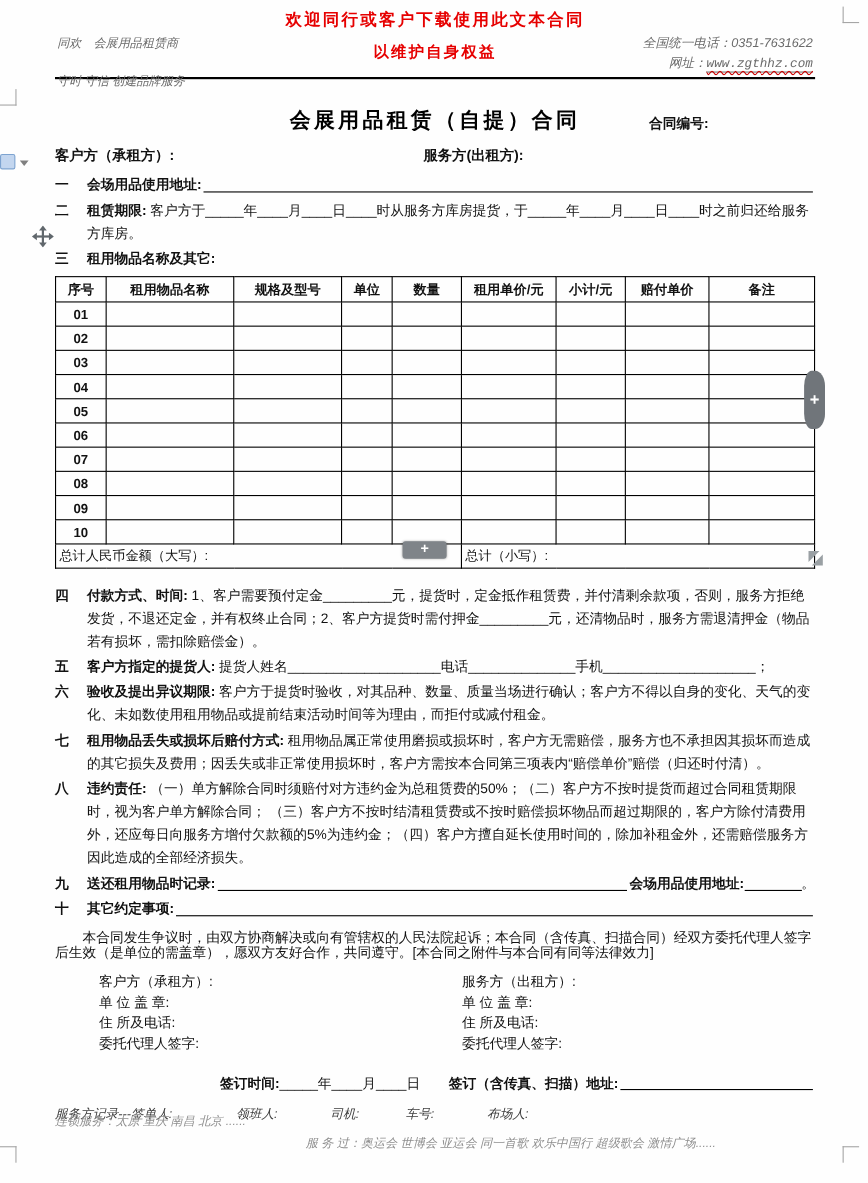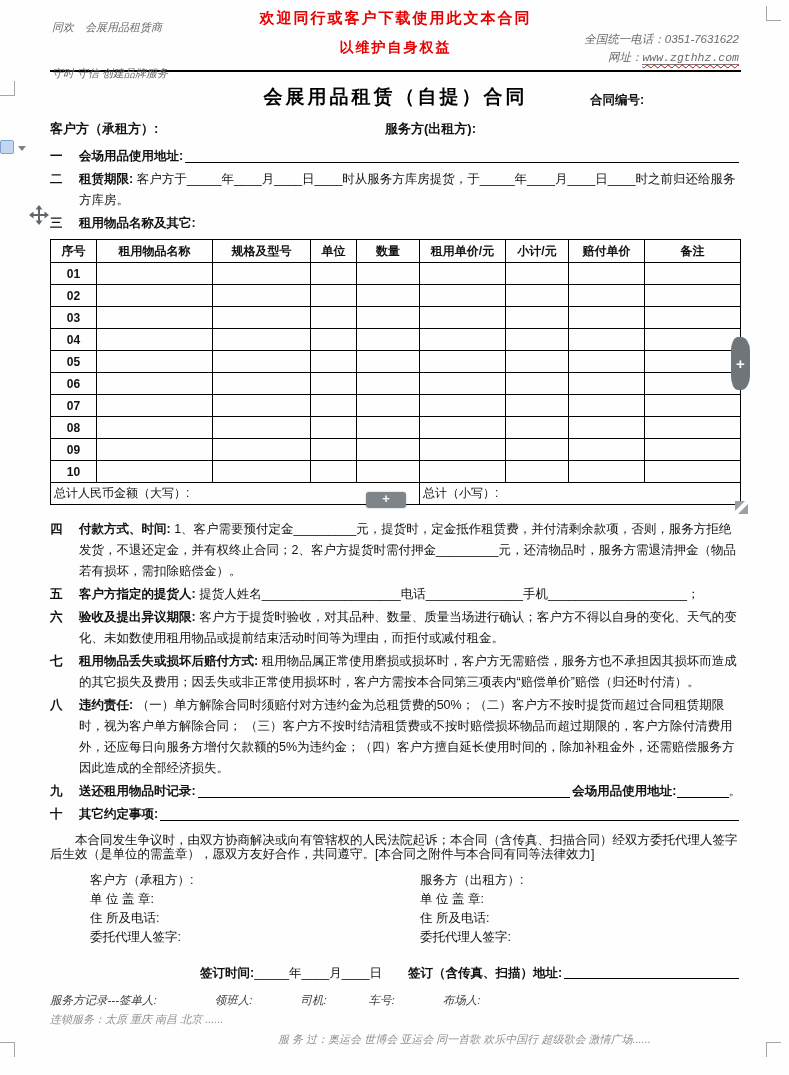--- a/index.html
+++ b/index.html
@@ -8,29 +8,29 @@
          font-family:"Liberation Sans", sans-serif; color:#111; }
   .doc { position:absolute; inset:0; background:#fefefe; }
   .content { position:absolute; left:50px; top:6px; width:691px; }
 
   
   .header { position:relative; height:66px; border-bottom:2px solid #000; }
   .promo { position:absolute; left:0; right:0; text-align:center; color:#e60000; font-weight:bold; }
   .promo.l1 { top:3px; font-size:15px; letter-spacing:2px; }
   .promo.l2 { top:33px; font-size:14px; letter-spacing:2px; }
   .brand { position:absolute; left:2px; font-style:italic; color:#6a6a6a; font-size:11px; white-space:nowrap; }
-  .brand.l1 { top:14px;font-family:Liberation Serif, serif; }
+  .brand.l1 { top:26px;font-family:Liberation Serif, serif; }
   .brand.l2 { top:60px; }
   .contact { position:absolute; right:2px; font-style:italic; color:#6a6a6a; font-size:11.5px; text-align:right; white-space:nowrap; }
   .contact.l1 { top:26px; }
   .contact.l2 { top:44px; }
   .url { text-decoration:underline wavy #cc0000 1px; text-underline-offset:3px; border-bottom:1px solid #777; cursor:pointer;font-family:Liberation Mono, monospace; }
 
   
-  .title-row { position:relative; margin-top:12px; height:28px; }
+  .title-row { position:relative; margin-top:24px; height:28px; }
   .doc-title { text-align:center; font-size:19px; font-weight:bold; letter-spacing:3px; color:#000; }
   .contract-no { position:absolute; left:540px; top:8px; font-size:12.5px; font-weight:bold; }
 
   .parties { position:relative; margin-top:8px; height:20px; font-size:13px; font-weight:bold; }
   .party-service { position:absolute; left:335px; top:0; }
 
   
   .clause { position:relative; padding-left:29px; font-size:12.5px; line-height:21px; margin-top:2px; }
   .cnum { position:absolute; left:0; top:0; font-weight:bold; }
   .clabel { font-weight:bold; }

